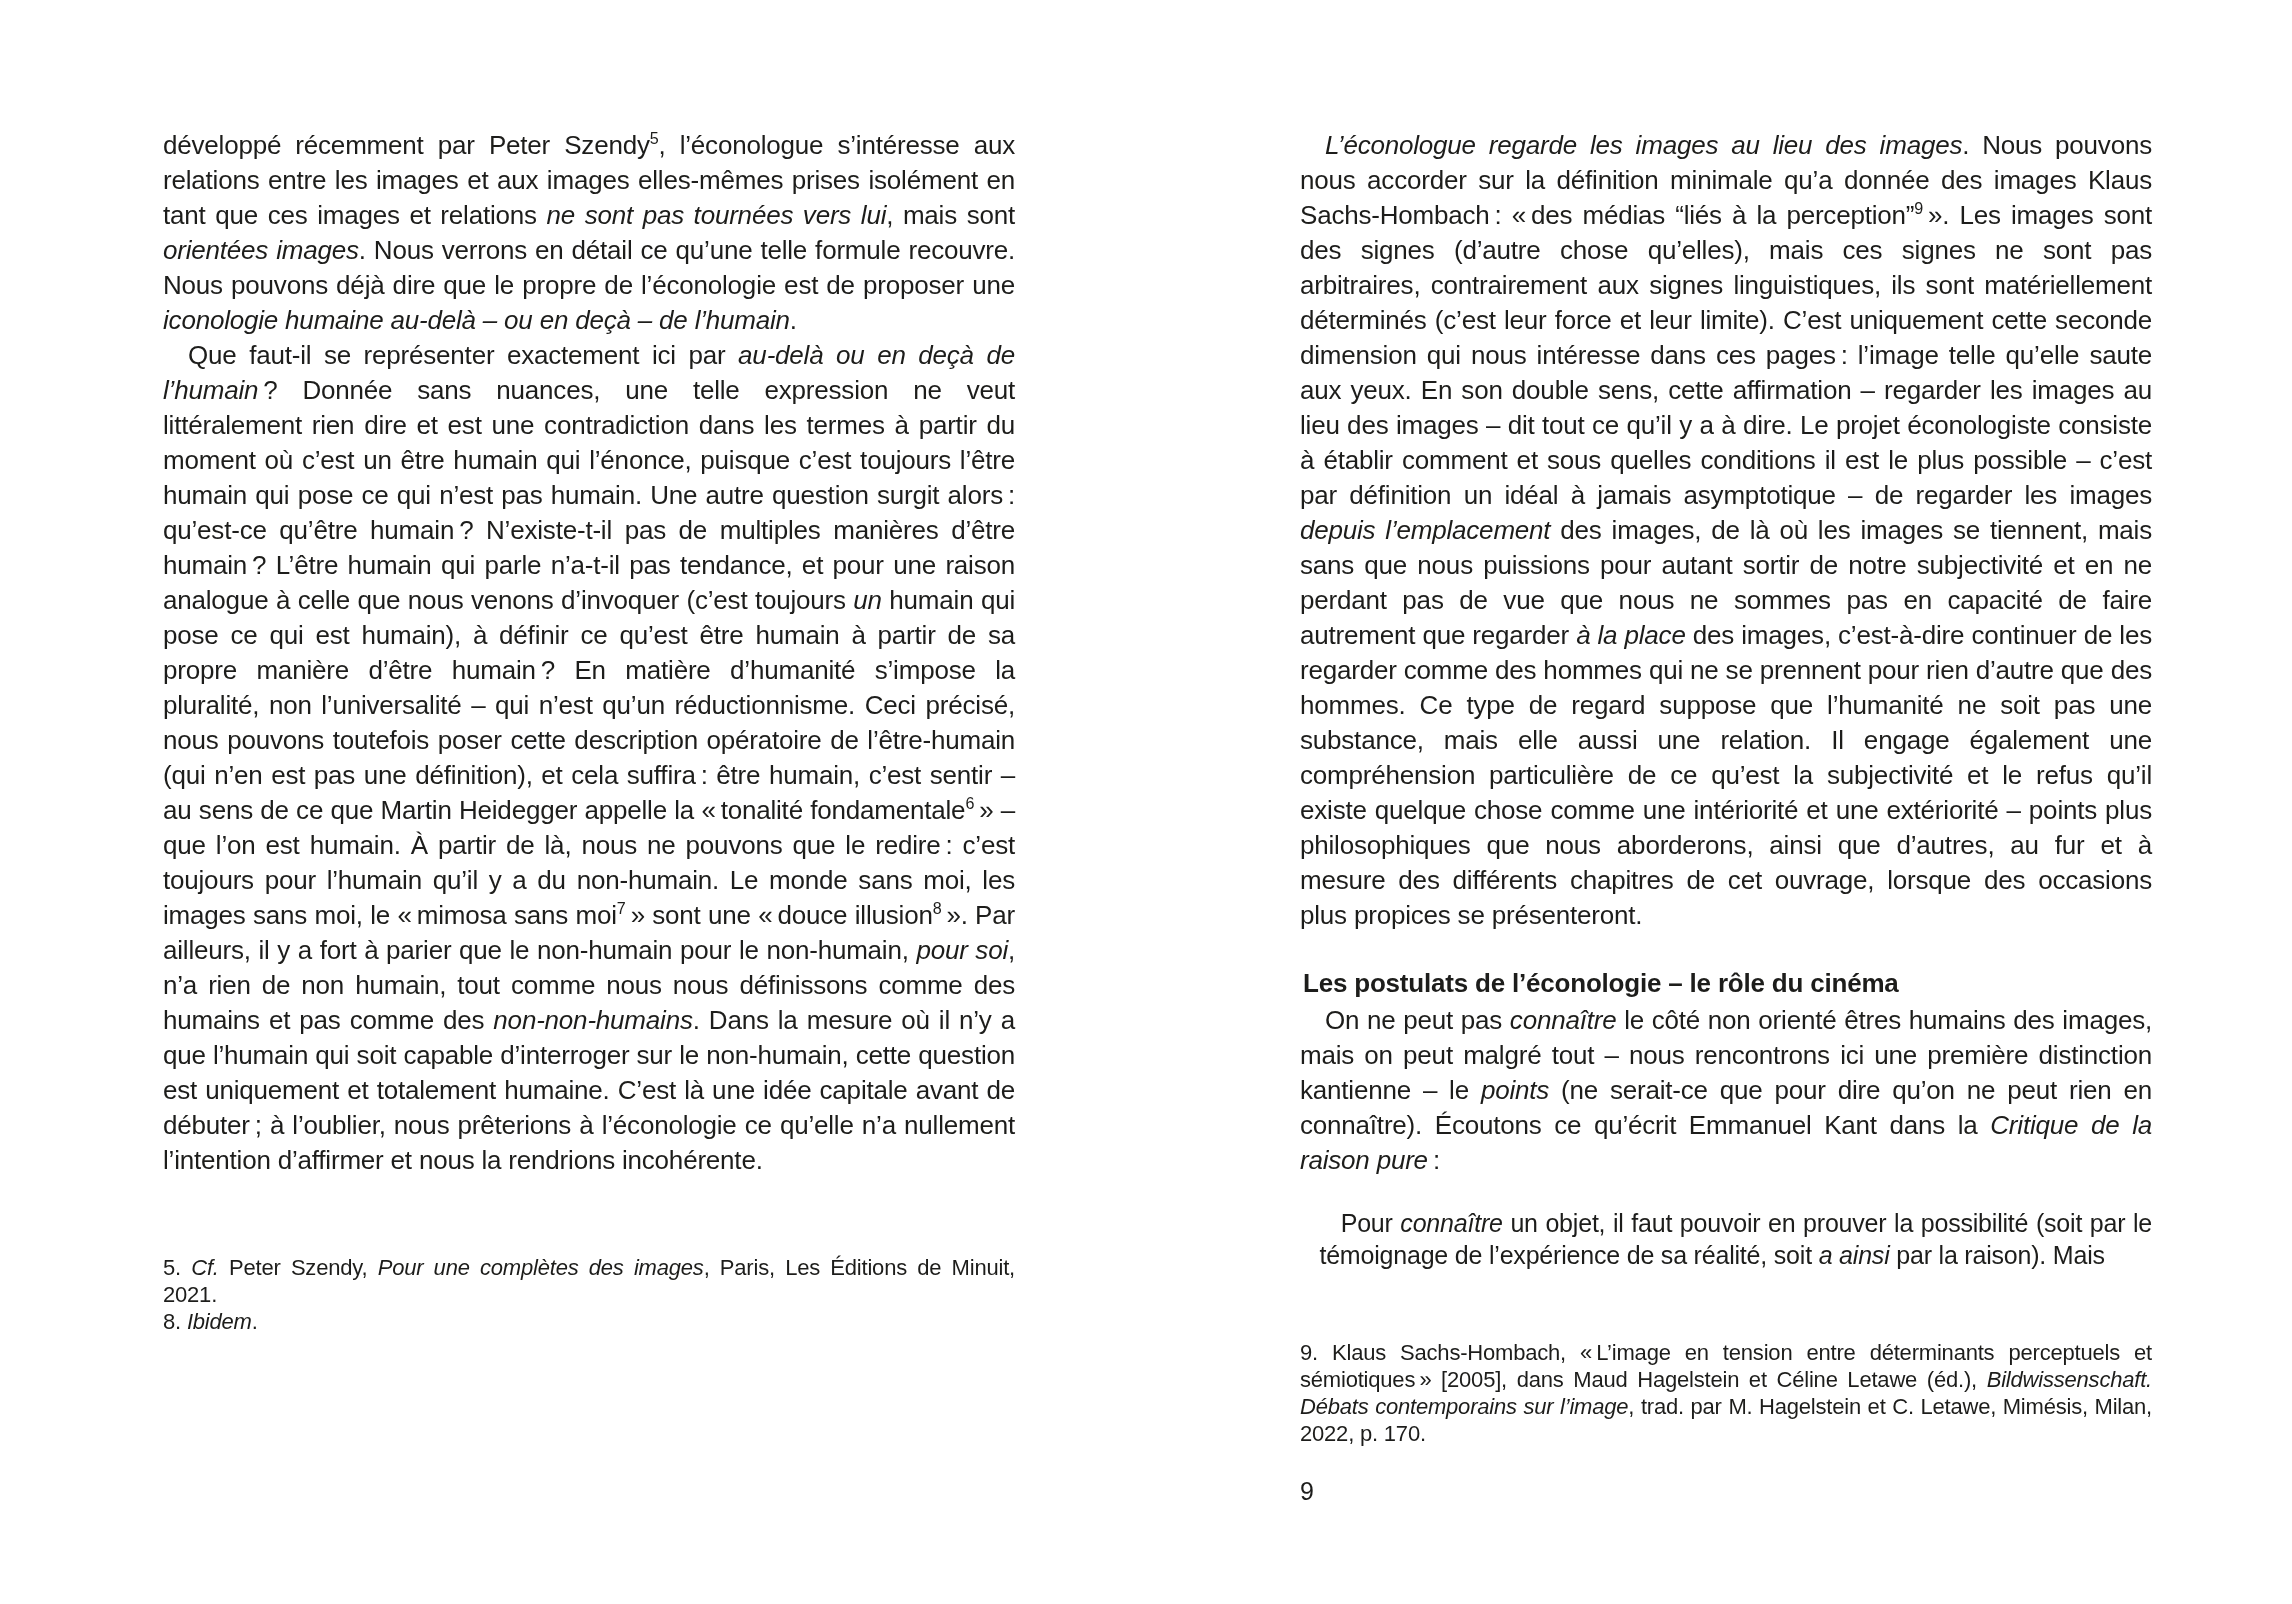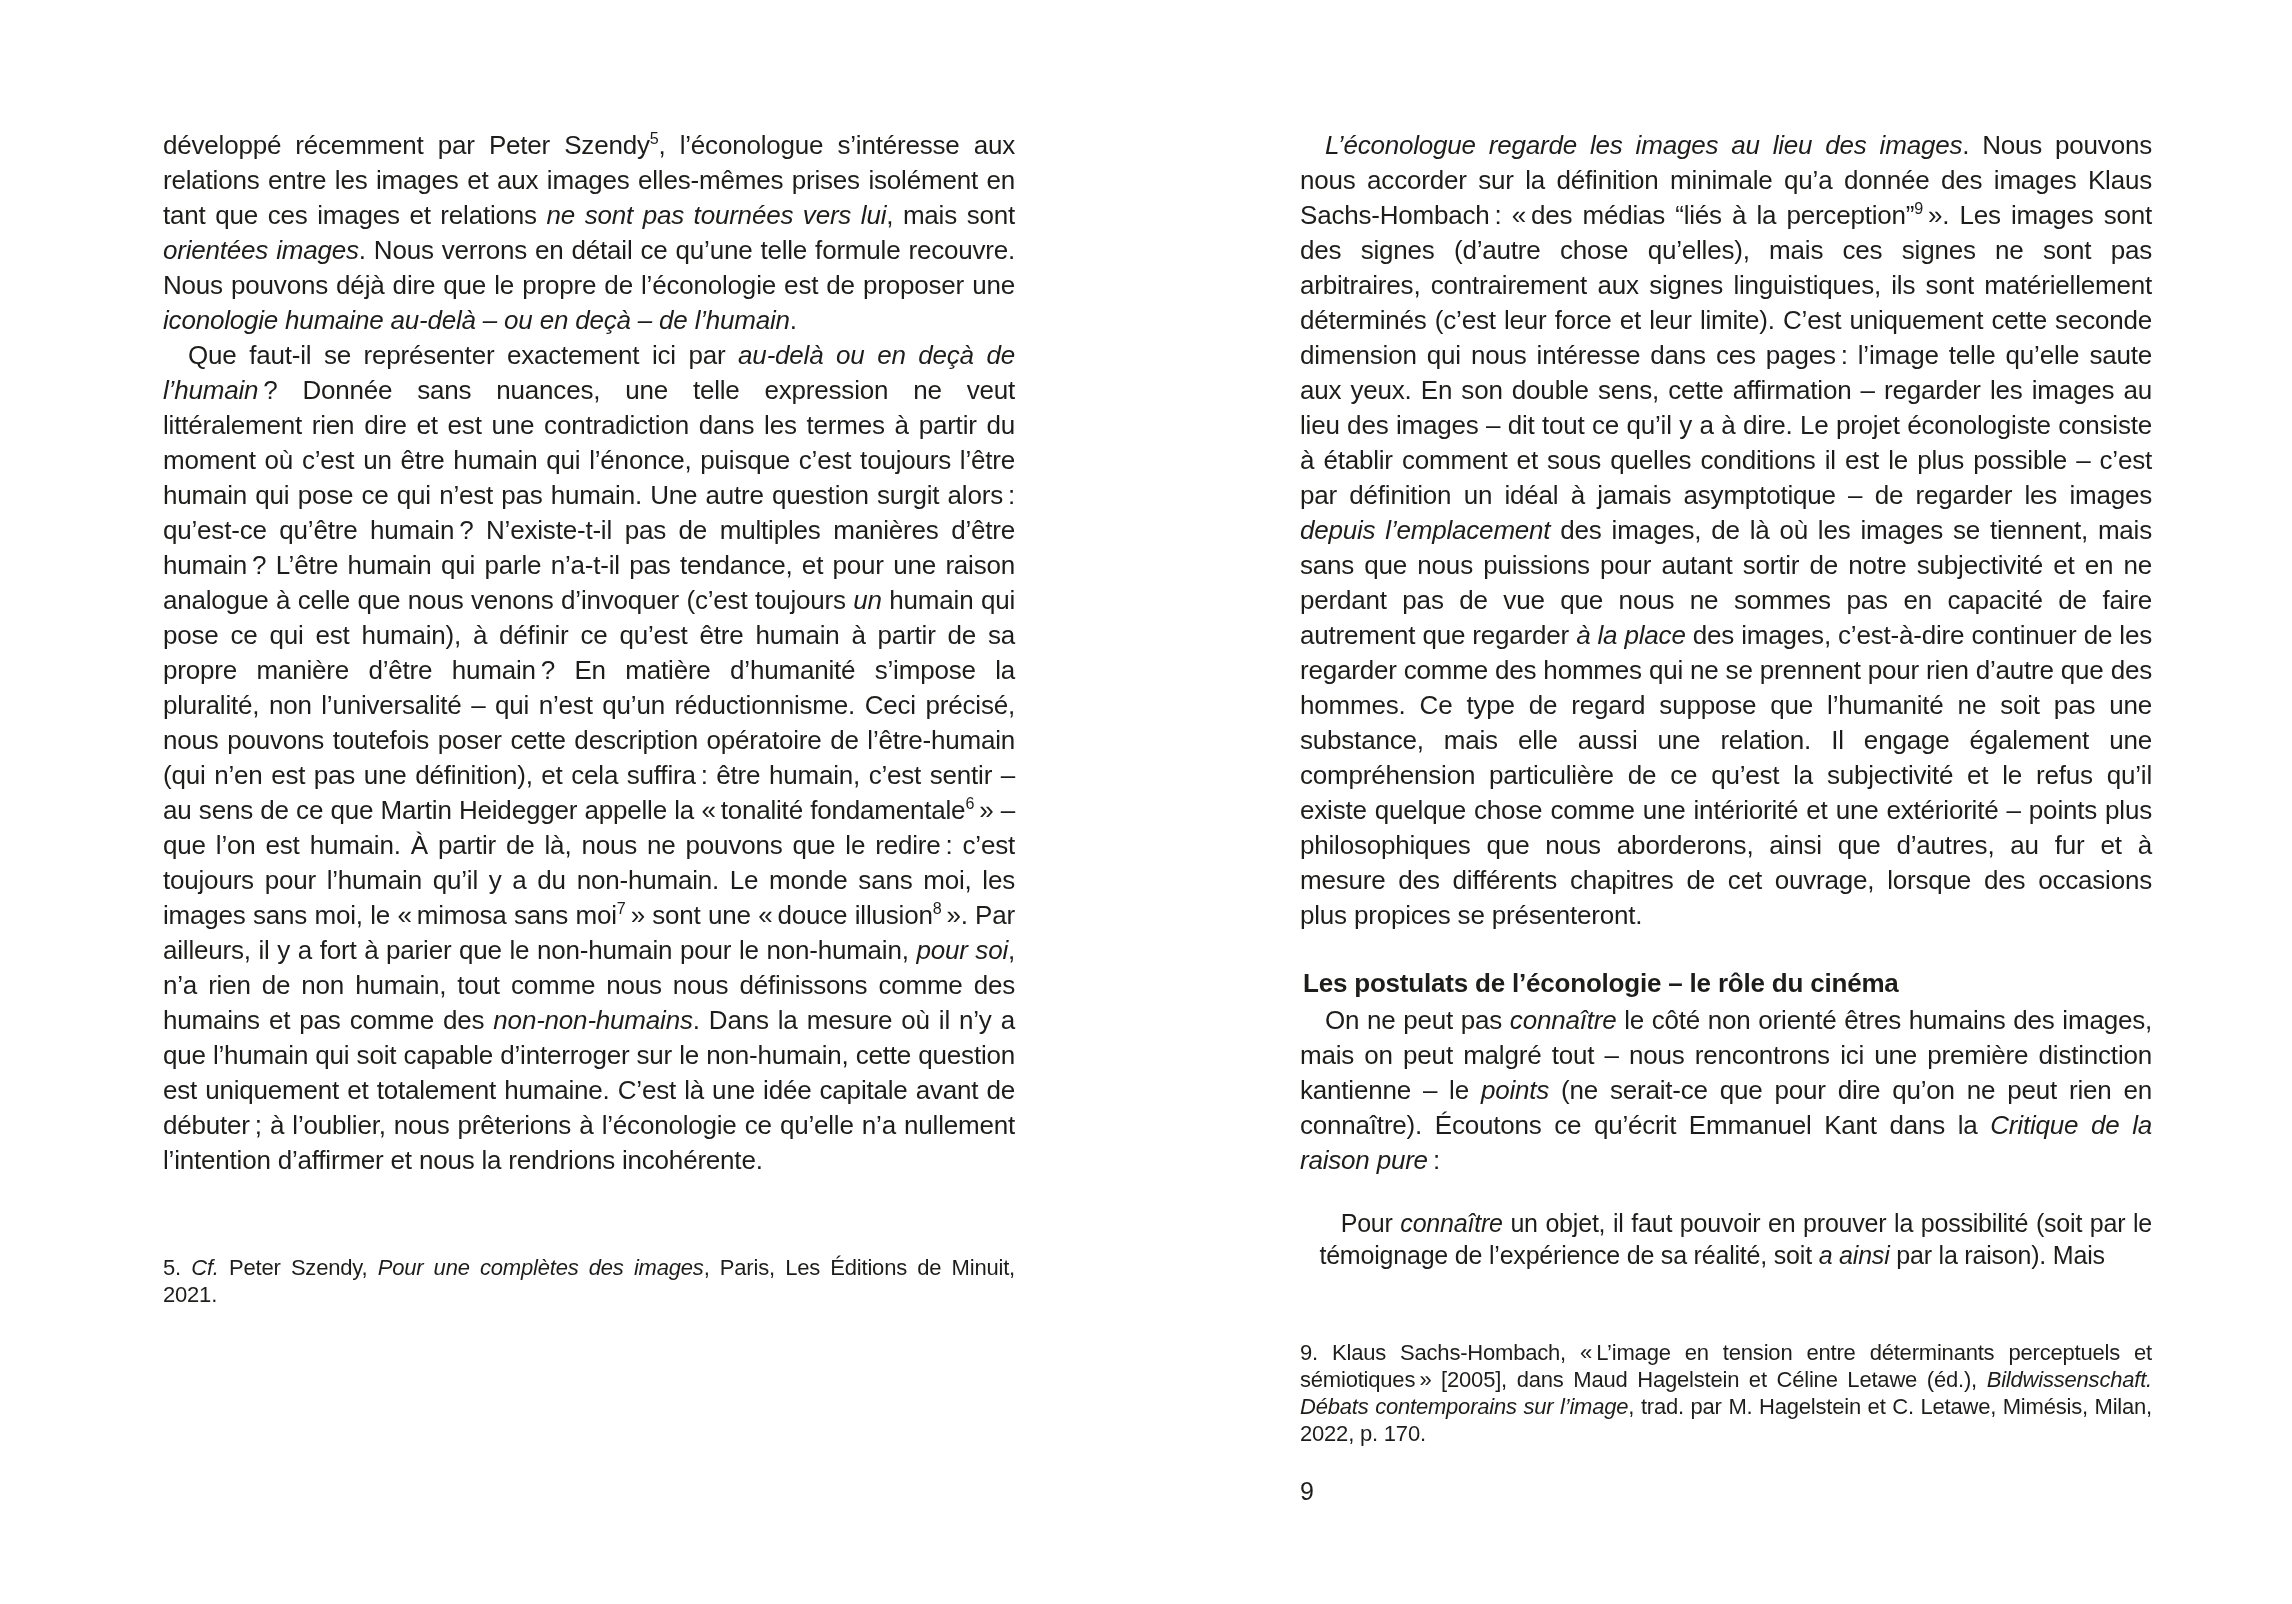--- a/index.html
+++ b/index.html
@@ -98,20 +98,21 @@
 
 <div>
 
   <section class="page left">
     <div class="body-col">
         <p class="body-para">développé récemment par Peter Szendy<sup>5</sup>, l’éconologue s’intéresse aux relations entre les images et aux images elles-mêmes prises isolément en tant que ces images et relations <em>ne sont pas tournées vers lui</em>, mais sont <em>orientées images</em>. Nous verrons en détail ce qu’une telle formule recouvre. Nous pouvons déjà dire que le propre de l’éconologie est de proposer une <em>iconologie humaine au-delà – ou en deçà – de l’humain</em>.</p>
         <p class="body-para indent">Que faut-il se représenter exactement ici par <em>au-delà ou en deçà de l’humain</em> ? Donnée sans nuances, une telle expression ne veut littéralement rien dire et est une contradiction dans les termes à partir du moment où c’est un être humain qui l’énonce, puisque c’est toujours l’être humain qui pose ce qui n’est pas humain. Une autre question surgit alors : qu’est-ce qu’être humain ? N’existe-t-il pas de multiples manières d’être humain ? L’être humain qui parle n’a-t-il pas tendance, et pour une raison analogue à celle que nous venons d’invoquer (c’est toujours <em>un</em> humain qui pose ce qui est humain), à définir ce qu’est être humain à partir de sa propre manière d’être humain ? En matière d’humanité s’impose la pluralité, non l’universalité – qui n’est qu’un réductionnisme. Ceci précisé, nous pouvons toutefois poser cette description opératoire de l’être-humain (qui n’en est pas une définition), et cela suffira : être humain, c’est sentir – au sens de ce que Martin Heidegger appelle la « tonalité fondamentale<sup>6</sup> » – que l’on est humain. À partir de là, nous ne pouvons que le redire : c’est toujours pour l’humain qu’il y a du non-humain. Le monde sans moi, les images sans moi, le « mimosa sans moi<sup>7</sup> » sont une « douce illusion<sup>8</sup> ». Par ailleurs, il y a fort à parier que le non-humain pour le non-humain, <em>pour soi</em>, n’a rien de non humain, tout comme nous nous définissons comme des humains et pas comme des <em>non-non-humains</em>. Dans la mesure où il n’y a que l’humain qui soit capable d’interroger sur le non-humain, cette question est uniquement et totalement humaine. C’est là une idée capitale avant de débuter ; à l’oublier, nous prêterions à l’éconologie ce qu’elle n’a nullement l’intention d’affirmer et nous la rendrions incohérente.</p>
       </div>
     <div class="footnotes-col">
         <p class="footnote">5. <em>Cf.</em> Peter Szendy, <em>Pour une complètes des images</em>, Paris, Les Éditions de Minuit, 2021.</p>
+        <p class="footnote">8. <em>Ibidem</em>.</p>
       </div>
   </section>
 
   <section class="page right">
     <div class="body-col">
         <p class="body-para indent"><em>L’éconologue regarde les images au lieu des images</em>. Nous pouvons nous accorder sur la définition minimale qu’a donnée des images Klaus Sachs-Hombach : « des médias “liés à la perception”<sup>9</sup> ». Les images sont des signes (d’autre chose qu’elles), mais ces signes ne sont pas arbitraires, contrairement aux signes linguistiques, ils sont matériellement déterminés (c’est leur force et leur limite). C’est uniquement cette seconde dimension qui nous intéresse dans ces pages : l’image telle qu’elle saute aux yeux. En son double sens, cette affirmation – regarder les images au lieu des images – dit tout ce qu’il y a à dire. Le projet éconologiste consiste à établir comment et sous quelles conditions il est le plus possible – c’est par définition un idéal à jamais asymptotique – de regarder les images <em>depuis l’emplacement</em> des images, de là où les images se tiennent, mais sans que nous puissions pour autant sortir de notre subjectivité et en ne perdant pas de vue que nous ne sommes pas en capacité de faire autrement que regarder <em>à la place</em> des images, c’est-à-dire continuer de les regarder comme des hommes qui ne se prennent pour rien d’autre que des hommes. Ce type de regard suppose que l’humanité ne soit pas une substance, mais elle aussi une relation. Il engage également une compréhension particulière de ce qu’est la subjectivité et le refus qu’il existe quelque chose comme une intériorité et une extériorité – points plus philosophiques que nous aborderons, ainsi que d’autres, au fur et à mesure des différents chapitres de cet ouvrage, lorsque des occasions plus propices se présenteront.</p>
         <h2 class="section-heading">Les postulats de l’éconologie – le rôle du cinéma</h2>
         <p class="body-para indent">On ne peut pas <em>connaître</em> le côté non orienté êtres humains des images, mais on peut malgré tout – nous rencontrons ici une première distinction kantienne – le <em>points</em> (ne serait-ce que pour dire qu’on ne peut rien en connaître). Écoutons ce qu’écrit Emmanuel Kant dans la <em>Critique de la raison pure</em> :</p>
         <blockquote class="quote">Pour <em>connaître</em> un objet, il faut pouvoir en prouver la possibilité (soit par le témoignage de l’expérience de sa réalité, soit <em>a ainsi</em> par la raison). Mais</blockquote>
       </div>

